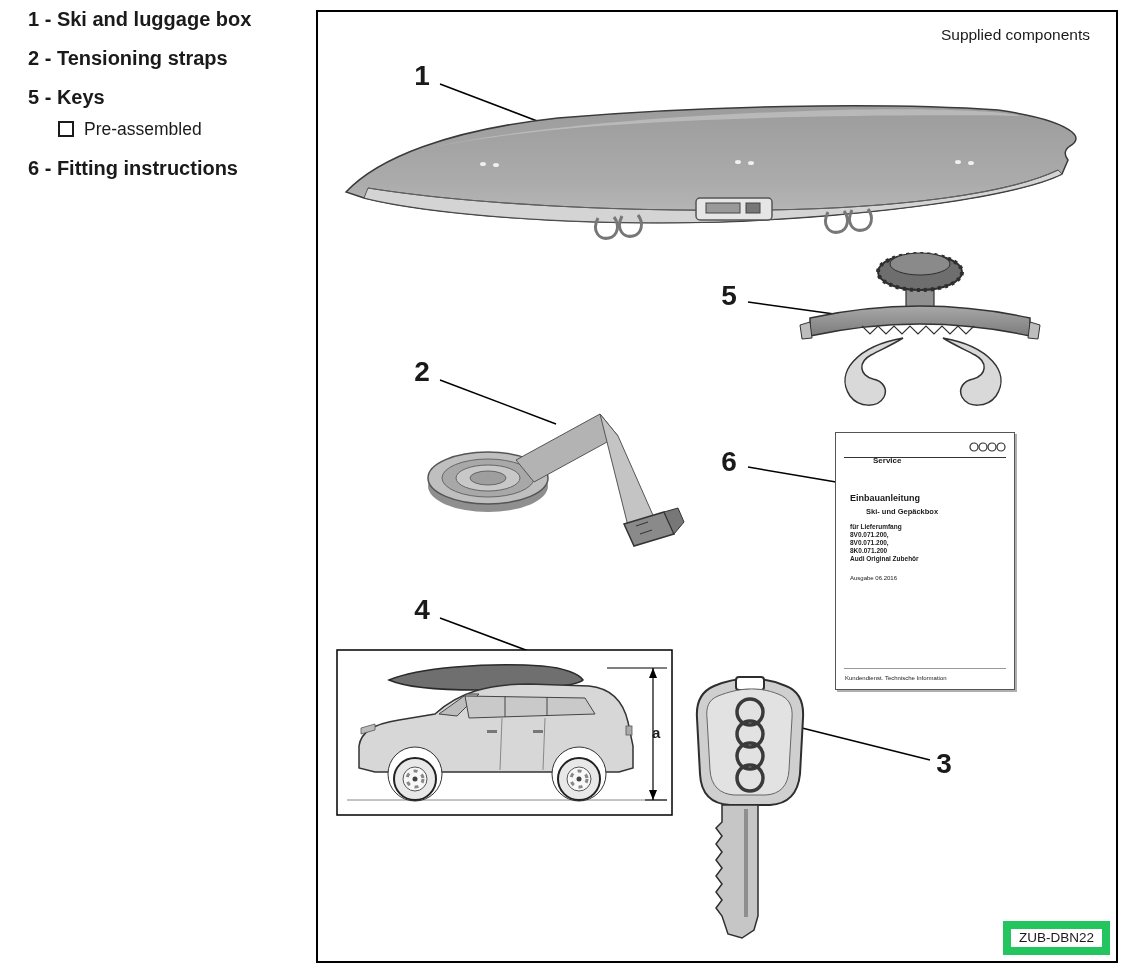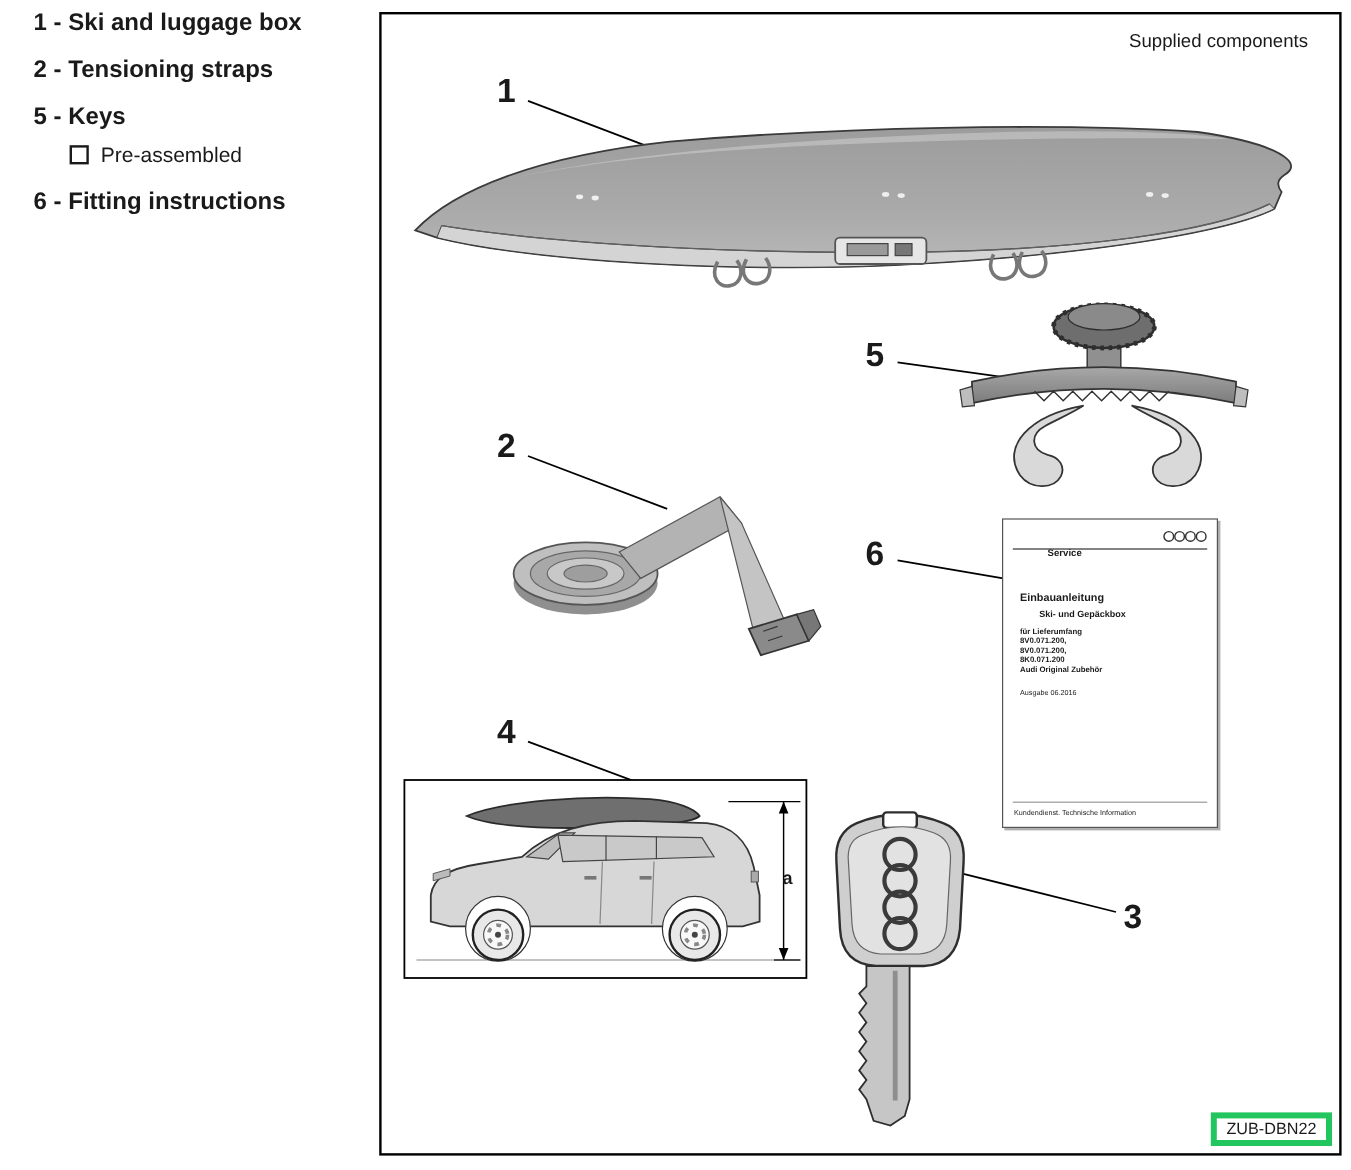--- a/index.html
+++ b/index.html
@@ -9,21 +9,21 @@
   }
   .legend{position:absolute;left:28px;top:8px;width:300px;}
   .legend-item{font-weight:bold;font-size:20px;line-height:23px;margin-bottom:16px;white-space:nowrap;}
   .legend-sub{margin:-6px 0 18px 30px;font-size:17.5px;line-height:20px;display:flex;align-items:center;gap:10px;}
   .checkbox{width:12px;height:12px;border:2px solid #1a1a1a;display:inline-block;flex:0 0 auto;}
   .panel{position:absolute;left:316px;top:10px;width:798px;height:949px;border:2px solid #000;background:#fff;}
   .art{position:absolute;left:0;top:0;width:798px;height:949px;}
   .panel-title{position:absolute;right:26px;top:14px;font-size:15.5px;}
   .callout{position:absolute;font-weight:bold;font-size:28px;transform:translate(-50%,-50%);line-height:1;}
   .dim-label{position:absolute;left:334px;top:712px;font-weight:bold;font-size:15px;}
-  .code-box{position:absolute;right:6px;bottom:6px;border:5px solid #22c55e;padding:1px 8px 2px;font-size:13.5px;background:#fff;}
+  .code-box{position:absolute;right:6px;bottom:6px;border:8px solid #22c55e;padding:1px 8px 2px;font-size:13.5px;background:#fff;}
   .booklet{position:absolute;left:517px;top:420px;width:178px;height:256px;background:#fff;
     border:1px solid #555;box-shadow:2px 2px 0 rgba(110,110,110,.55);}
   .booklet *{position:absolute;white-space:nowrap;}
   .bk-header{left:9px;top:23px;font-size:8px;font-weight:bold;margin-left:28px;}
   .bk-rings{right:7px;top:8px;}
   .bk-rule{left:8px;right:8px;top:24px;border-top:1px solid #333;height:0;}
   .bk-title{left:14px;top:60px;font-size:9px;font-weight:bold;text-align:center;}
   .bk-subtitle{left:30px;top:74px;font-size:7.5px;font-weight:bold;}
   .bk-line0{left:14px;top:90px;font-size:6.5px;font-weight:600;}
   .bk-line1{left:14px;top:98px;font-size:6.5px;font-weight:600;}

